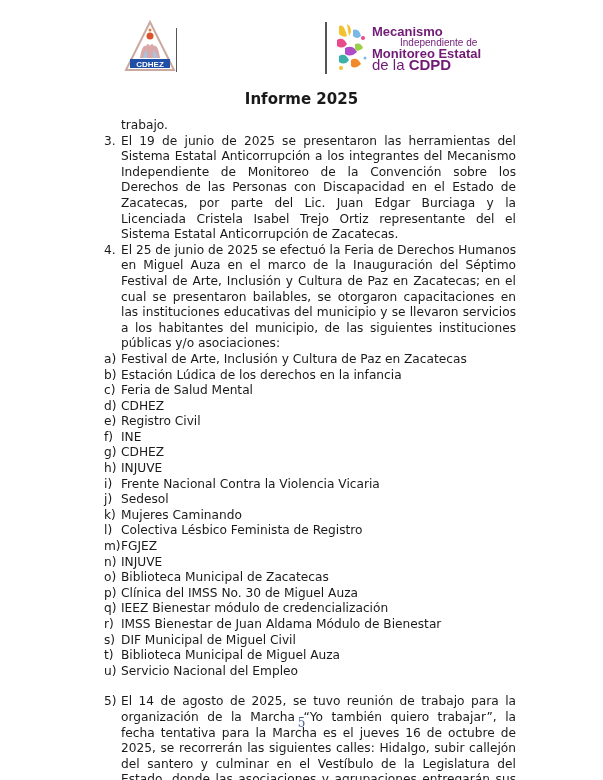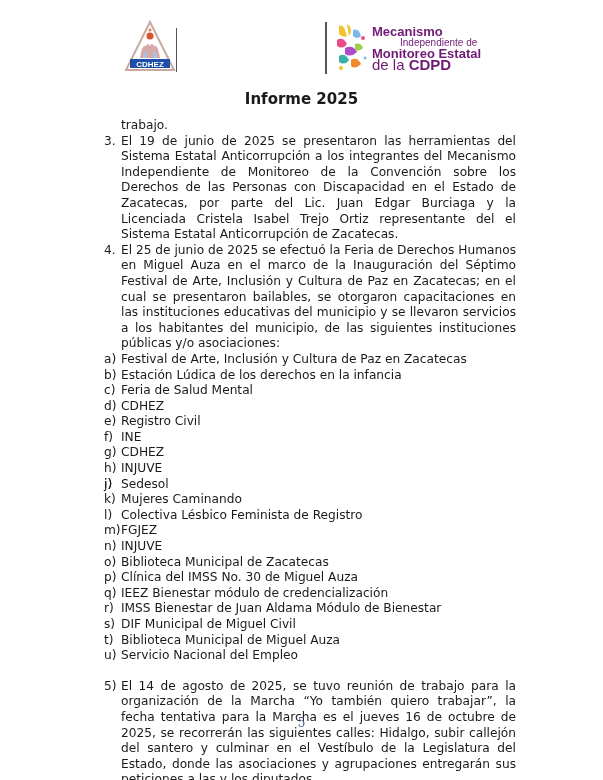--- a/index.html
+++ b/index.html
@@ -83,21 +83,21 @@
 
   <div>
     <div class="sub"><span class="lt">a)</span><span>Festival de Arte, Inclusión y Cultura de Paz en Zacatecas</span></div>
     <div class="sub"><span class="lt">b)</span><span>Estación Lúdica de los derechos en la infancia</span></div>
     <div class="sub"><span class="lt">c)</span><span>Feria de Salud Mental</span></div>
     <div class="sub"><span class="lt">d)</span><span>CDHEZ</span></div>
     <div class="sub"><span class="lt">e)</span><span>Registro Civil</span></div>
     <div class="sub"><span class="lt">f)</span><span>INE</span></div>
     <div class="sub"><span class="lt">g)</span><span>CDHEZ</span></div>
     <div class="sub"><span class="lt">h)</span><span>INJUVE</span></div>
-    <div class="sub"><span class="lt">i)</span></div>
+    <div class="sub"><span class="lt">i)</span><span>Frente Nacional Contra la Violencia Vicaria</span></div>
     <div class="sub"><span class="lt">j)</span><span>Sedesol</span></div>
     <div class="sub"><span class="lt">k)</span><span>Mujeres Caminando</span></div>
     <div class="sub"><span class="lt">l)</span><span>Colectiva Lésbico Feminista de Registro</span></div>
     <div class="sub"><span class="lt">m)</span><span>FGJEZ</span></div>
     <div class="sub"><span class="lt">n)</span><span>INJUVE</span></div>
     <div class="sub"><span class="lt">o)</span><span>Biblioteca Municipal de Zacatecas</span></div>
     <div class="sub"><span class="lt">p)</span><span>Clínica del IMSS No. 30 de Miguel Auza</span></div>
     <div class="sub"><span class="lt">q)</span><span>IEEZ Bienestar módulo de credencialización</span></div>
     <div class="sub"><span class="lt">r)</span><span>IMSS Bienestar de Juan Aldama Módulo de Bienestar</span></div>
     <div class="sub"><span class="lt">s)</span><span>DIF Municipal de Miguel Civil</span></div>

